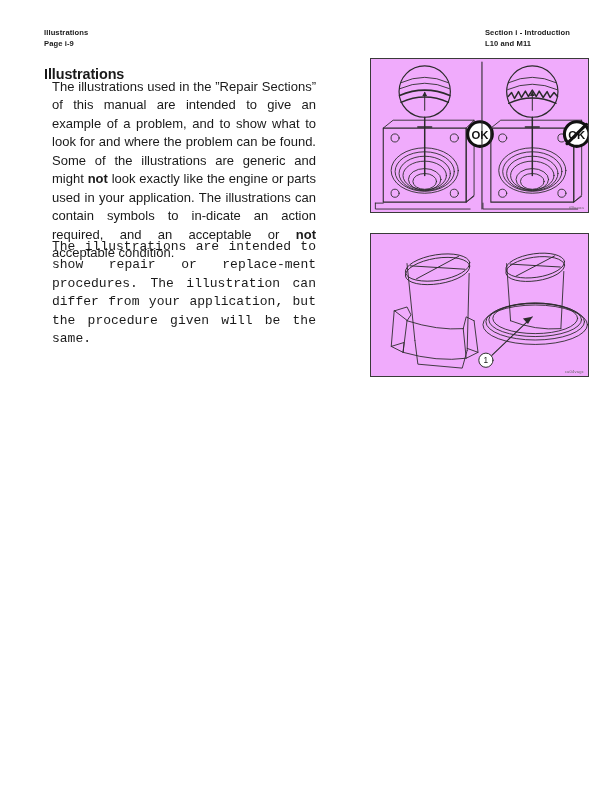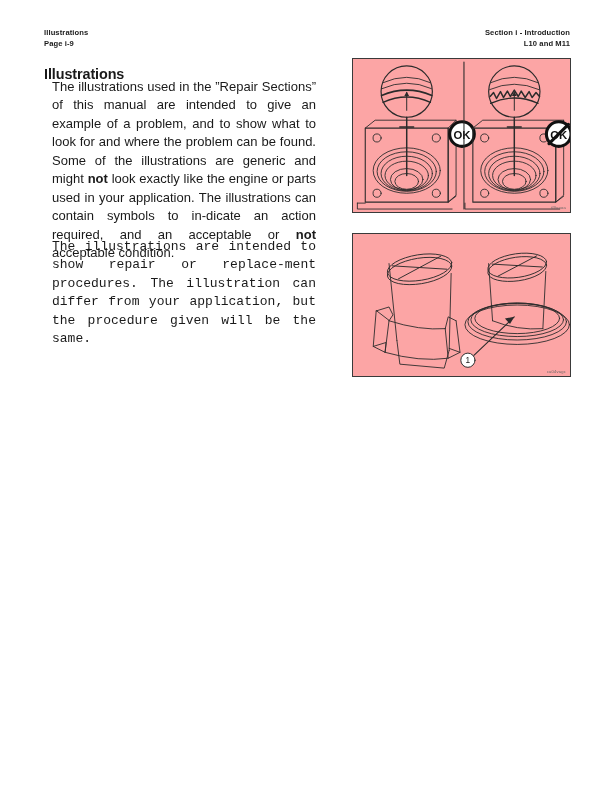--- a/index.html
+++ b/index.html
@@ -25,21 +25,21 @@
     width: 526px;
     display: flex;
     justify-content: space-between;
     align-items: flex-start;
     font-size: 7.6px;
     font-weight: bold;
     line-height: 1.42;
     letter-spacing: 0.1px;
   }
   .header-left { text-align: left; }
-  .header-right { text-align: right; }
+  .header-right { }
   .header-left div, .header-right div { white-space: nowrap; }
 
   
   .section-title {
     position: absolute;
     left: 44px;
     top: 56px;
     font-size: 14.4px;
     font-weight: bold;
     letter-spacing: -0.1px;
@@ -57,23 +57,24 @@
   }
   .para-1 { top: 78px; }
   .para-2 { top: 238px; font-family: Liberation Mono, monospace; }
   .para-1 p, .para-2 p { margin: 0; }
   .body-col b { font-weight: bold; }
 
   
   .figure {
     position: absolute;
     border: 1.1px solid #3a3a3a;
-    background: #fca5a5;
+    background: #f0abfc;
     box-sizing: border-box;
     overflow: hidden;
+    margin-left: 18px;
   }
   #figure-1 {
     left: 352px;
     top: 58px;
     width: 219px;
     height: 155px;
   }
   #figure-2 {
     left: 352px;
     top: 233px;

